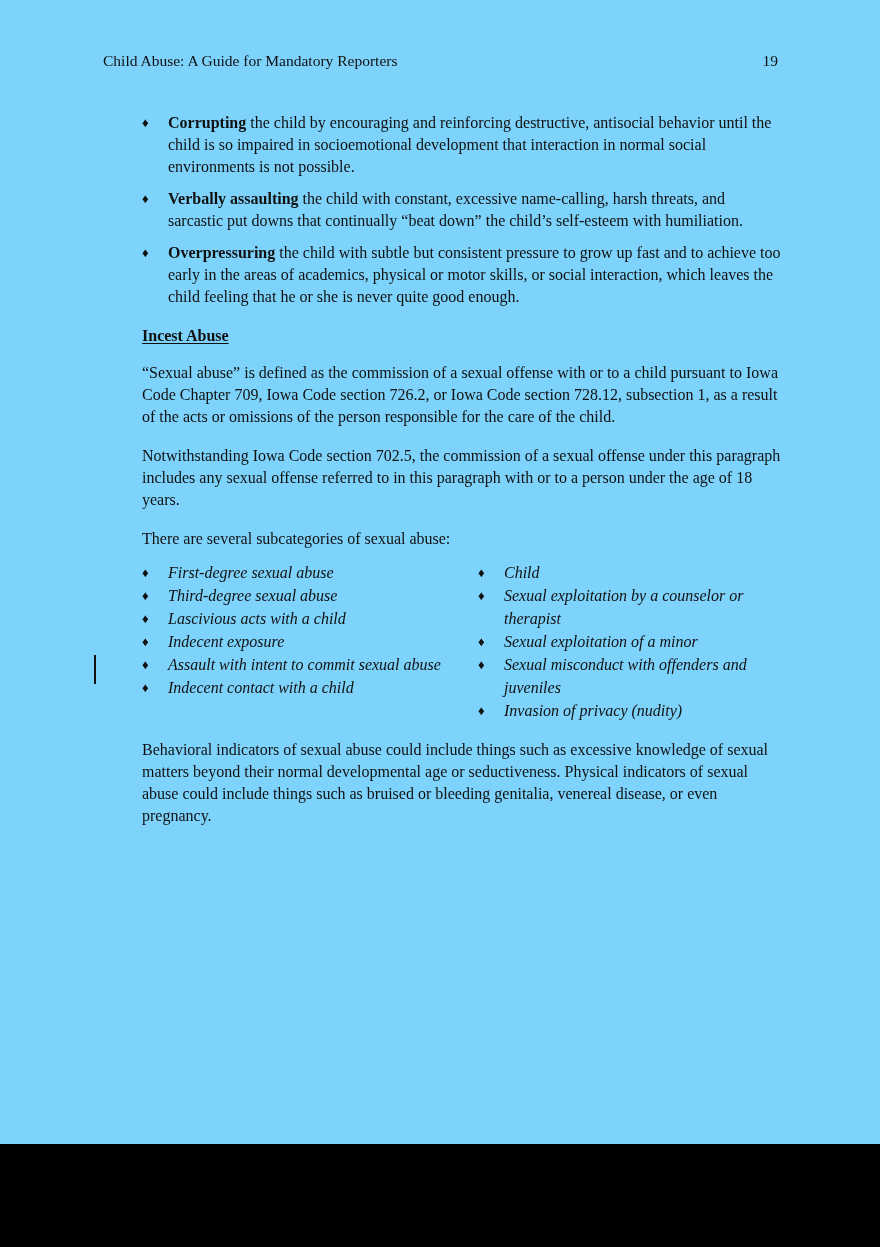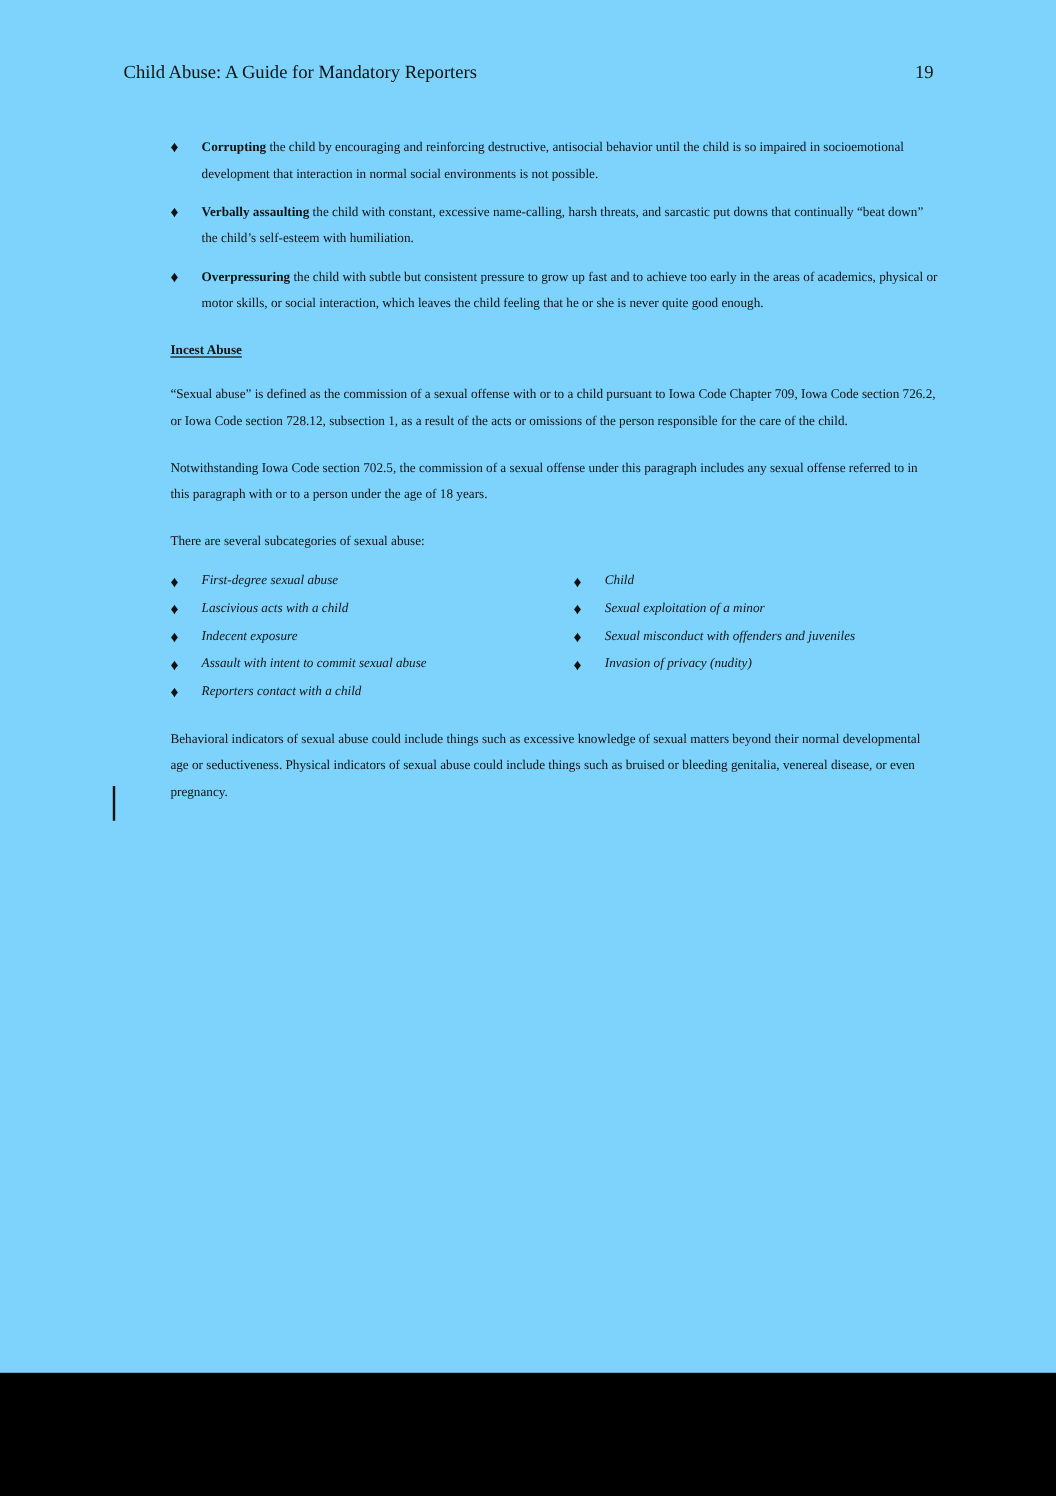--- a/index.html
+++ b/index.html
@@ -31,21 +31,21 @@
       font-size: 15.5px;
       line-height: 20px;
       display: flex;
       justify-content: space-between;
     }
     .content {
       position: absolute;
       left: 142px;
       top: 112px;
       width: 640px;
-      font-size: 11px;
+      font-size: 16px;
       line-height: 22px;
     }
     .bullet-list {
       list-style: none;
       margin: 0;
       padding: 0;
     }
     .bullet-list > li {
       position: relative;
       padding-left: 26px;
@@ -133,29 +133,31 @@
     <div class="section-heading">Incest Abuse</div>
 
     <p>“Sexual abuse” is defined as the commission of a sexual offense with or to a child pursuant to Iowa Code Chapter 709, Iowa Code section 726.2, or Iowa Code section 728.12, subsection 1, as a result of the acts or omissions of the person responsible for the care of the child.</p>
     <p>Notwithstanding Iowa Code section 702.5, the commission of a sexual offense under this paragraph includes any sexual offense referred to in this paragraph with or to a person under the age of 18 years.</p>
     <p>There are several subcategories of sexual abuse:</p>
 
     <div class="columns">
       <div class="col-left">
         <ul class="sub-list">
           <li>First-degree sexual abuse</li>
+          <li>Third-degree sexual abuse</li>
           <li>Lascivious acts with a child</li>
           <li>Indecent exposure</li>
           <li>Assault with intent to commit sexual abuse</li>
-          <li>Reporters contact with a child</li>
+          <li>Indecent contact with a child</li>
         </ul>
       </div>
       <div class="col-right">
         <ul class="sub-list">
           <li>Child</li>
+          <li>Sexual exploitation by a counselor or therapist</li>
           <li>Sexual exploitation of a minor</li>
           <li>Sexual misconduct with offenders and juveniles</li>
           <li>Invasion of privacy (nudity)</li>
         </ul>
       </div>
     </div>
 
     <p>Behavioral indicators of sexual abuse could include things such as excessive knowledge of sexual matters beyond their normal developmental age or seductiveness.  Physical indicators of sexual abuse could include things such as bruised or bleeding genitalia, venereal disease, or even pregnancy.</p>
 
   </div>

